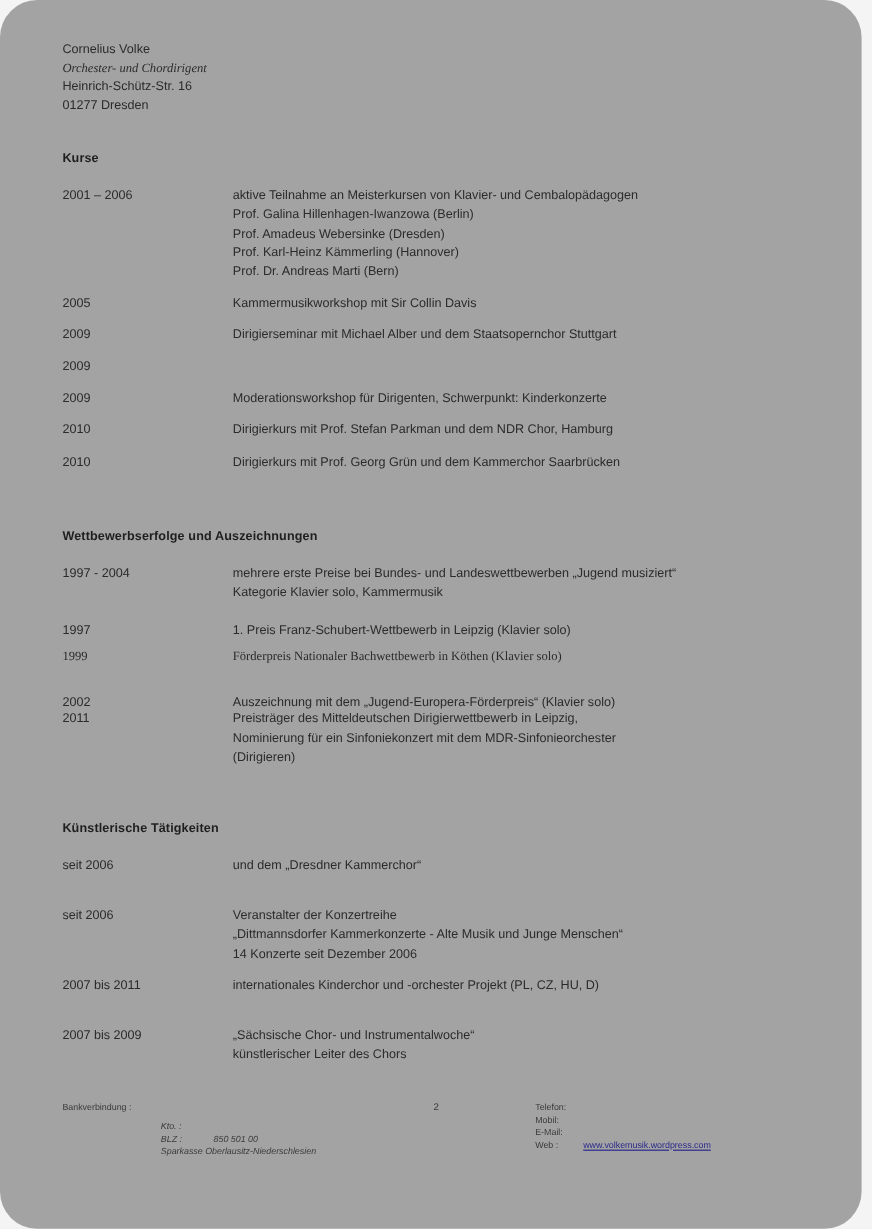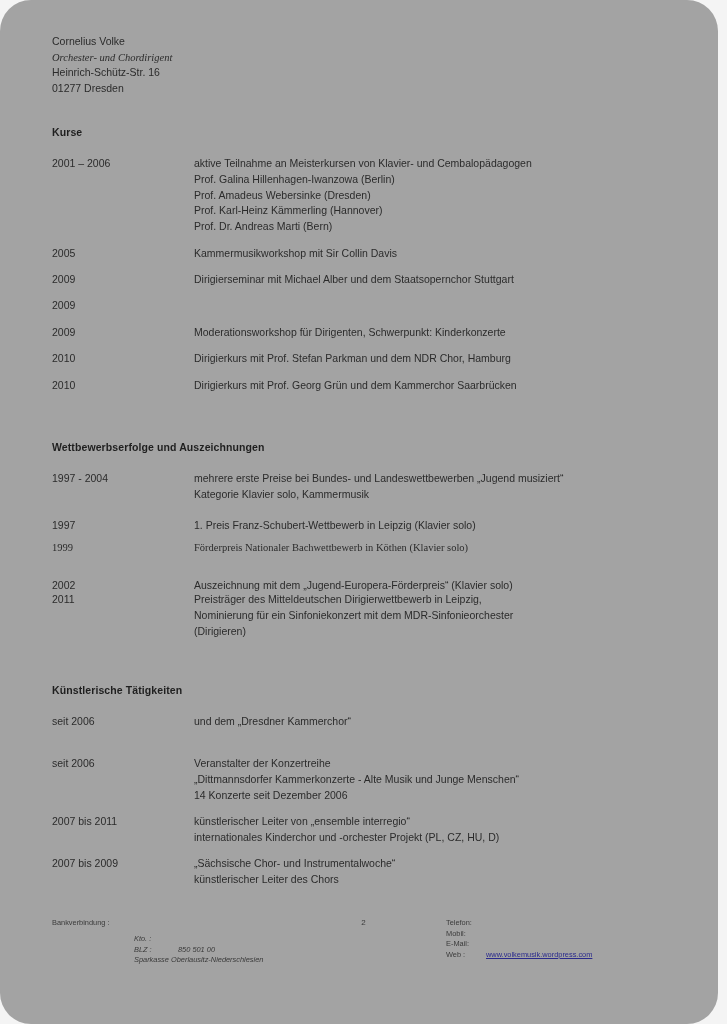--- a/index.html
+++ b/index.html
@@ -239,21 +239,20 @@
         <div class="date">seit 2006</div>
         <div class="desc">
           <div>Veranstalter der Konzertreihe</div>
           <div>„Dittmannsdorfer Kammerkonzerte - Alte Musik und Junge Menschen“</div>
           <div>14 Konzerte seit Dezember 2006</div>
         </div>
       </div>
       <div class="row" style="top: 814.2px;">
         <div class="date">2007 bis 2011</div>
         <div class="desc">
-          <div>künstlerischer Leiter von „ensemble interregio“</div>
           <div>internationales Kinderchor und -orchester Projekt (PL, CZ, HU, D)</div>
         </div>
       </div>
       <div class="row" style="top: 856.4px;">
         <div class="date">2007 bis 2009</div>
         <div class="desc">
           <div>„Sächsische Chor- und Instrumentalwoche“</div>
           <div>künstlerischer Leiter des Chors</div>
         </div>
       </div>

